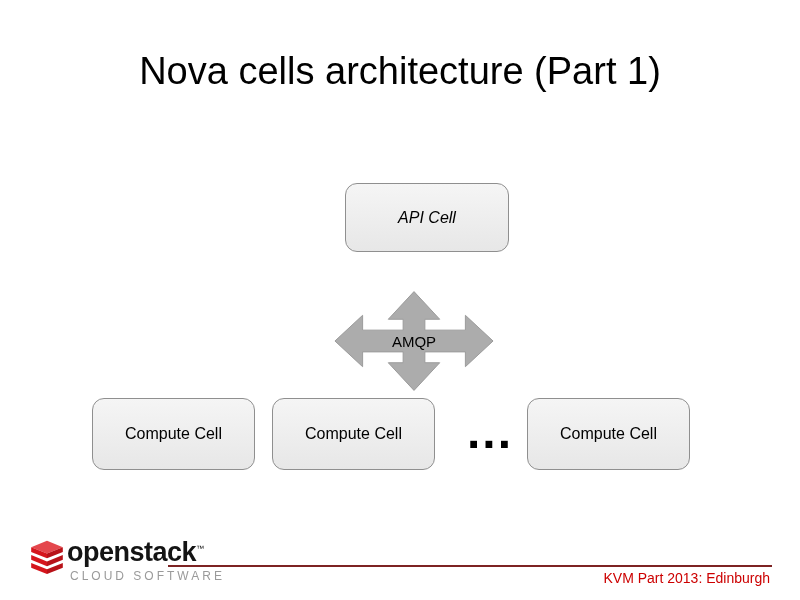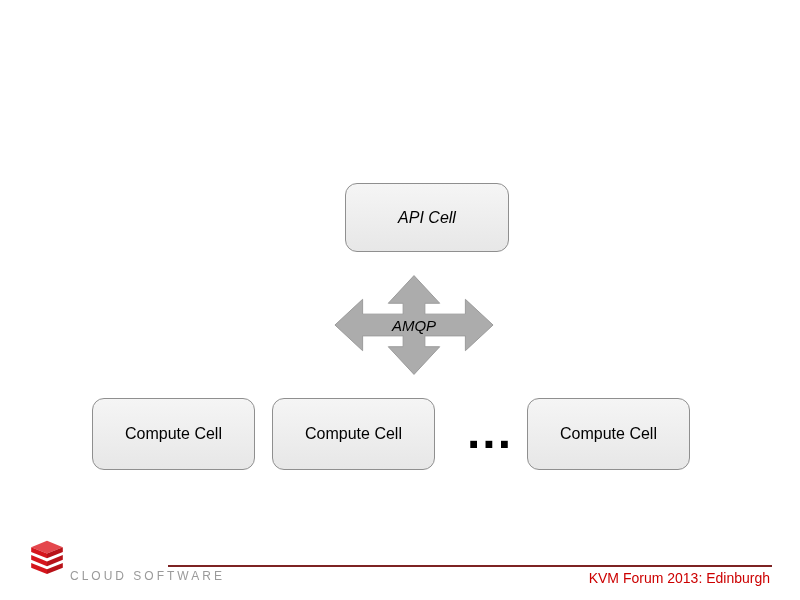--- a/index.html
+++ b/index.html
@@ -46,24 +46,23 @@
     width: 164px;
     height: 69px;
     font-style: italic;
   }
   .compute-cell-1 { left: 92px;  top: 398px; width: 163px; height: 72px; }
   .compute-cell-2 { left: 272px; top: 398px; width: 163px; height: 72px; }
   .compute-cell-3 { left: 527px; top: 398px; width: 163px; height: 72px; }
   .arrow-wrap {
     position: absolute;
     left: 330px;
-    top: 268px;
+    top: 284px;
     width: 168px;
     height: 115px;
-    font-style: italic;
   }
   .arrow-wrap svg {
     position: absolute;
     inset: 0;
     width: 100%;
     height: 100%;
   }
   .amqp-label {
     position: absolute;
     inset: 0;
@@ -129,20 +128,21 @@
     text-align: right;
     font-size: 14px;
     color: #cc0000;
   }
 </style>
 </head>
 <body>
 
 <div class="slide">
 
+  <div class="slide-title">Nova cells architecture (Part 1)</div>
 
   <div class="cell-box api-cell">
     <span>API Cell</span>
   </div>
 
   <div class="arrow-wrap">
     <svg viewBox="0 0 170 115" aria-hidden="true">
       <path stroke="#9a9a9a" stroke-width="1" d="M5,57 L33,31 L33,46 L74,46 L74,35 L59,35 L85,7 L111,35 L96,35 L96,46
                L137,46 L137,31 L165,57 L137,83 L137,68 L96,68 L96,79 L111,79 L85,107
                L59,79 L74,79 L74,68 L33,68 L33,83 Z" fill="#acacac"></path>
@@ -167,20 +167,23 @@
   <svg class="footer-logo-icon" viewBox="0 0 48 46" aria-hidden="true">
     <polygon points="24,0 44,8 24,16 4,8" fill="#e4474d"></polygon>
     <polygon points="4,8 24,16 24,22 4,14" fill="#d5151c"></polygon>
     <polygon points="44,8 24,16 24,22 44,14" fill="#b81218"></polygon>
     <polygon points="4,18 24,26 24,32 4,24" fill="#d5151c"></polygon>
     <polygon points="44,18 24,26 24,32 44,24" fill="#b81218"></polygon>
     <polygon points="4,28 24,36 24,42 4,34" fill="#d5151c"></polygon>
     <polygon points="44,28 24,36 24,42 44,34" fill="#b81218"></polygon>
   </svg>
 
+  <div class="footer-logo-text">
+    <span>openstack</span><sup>™</sup>
+  </div>
 
   <div class="footer-logo-sub">CLOUD SOFTWARE</div>
 
   <div class="footer-line"></div>
 
-  <div class="footer-event">KVM Forum 2013: Edinburgh</div>
+  <div class="footer-event">KVM Part 2013: Edinburgh</div>
 
 </div>
 
 </body></html>

